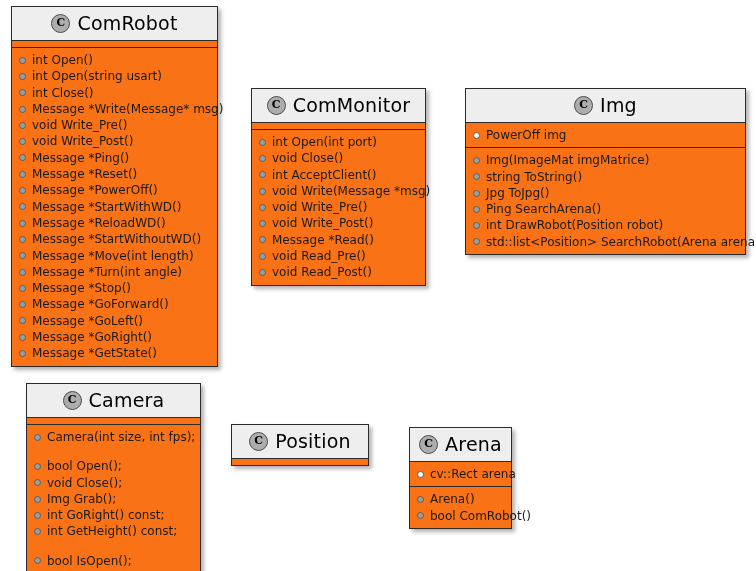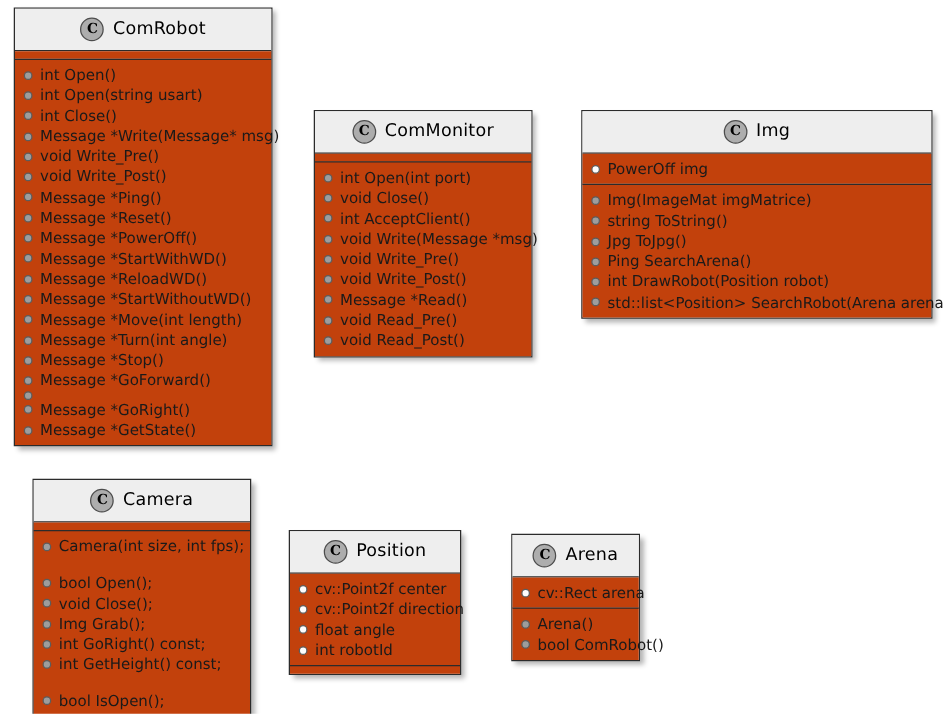--- a/index.html
+++ b/index.html
@@ -41,27 +41,27 @@
     border: 1.5px solid #4c4c4c;
     color: #000000;
     font-size: 11px;
     font-weight: bold;
     line-height: 16px;
     text-align: center;
     font-family: "DejaVu Serif", serif;
     flex: 0 0 auto;
   }
   .class-title {
-    font-size: 14px;
+    font-size: 19px;
     color: #000000;
     letter-spacing: 0.2px;
   }
   .compartment {
     padding: 4px 6px 4px 7px;
-    background: #c2410c;
+    background: #f97316;
   }
   .compartment + .compartment {
     border-top: 1px solid #2b2b2b;
   }
   .compartment.empty {
     padding: 0;
     height: 6px;
   }
   .member {
     display: flex;
@@ -174,20 +174,21 @@
     <div class="member">
         <span class="vis-dot vis-public-method"></span>
         <span class="member-text">Message *Stop()</span>
       </div>
     <div class="member">
         <span class="vis-dot vis-public-method"></span>
         <span class="member-text">Message *GoForward()</span>
       </div>
     <div class="member">
         <span class="vis-dot vis-public-method"></span>
+        <span class="member-text">Message *GoLeft()</span>
       </div>
     <div class="member">
         <span class="vis-dot vis-public-method"></span>
         <span class="member-text">Message *GoRight()</span>
       </div>
     <div class="member">
         <span class="vis-dot vis-public-method"></span>
         <span class="member-text">Message *GetState()</span>
       </div>
   </div>
@@ -319,38 +320,20 @@
         <span class="member-text">void SetSize(int size);</span>
       </div>
   </div>
 </div>
 
 <div class="uml-class" id="cls-position">
   <div class="uml-header">
     <span class="class-badge">C</span>
     <span class="class-title">Position</span>
   </div>
-  <div class="compartment">
-    <div class="member">
-        <span class="vis-dot vis-public-field"></span>
-        <span class="member-text">cv::Point2f center</span>
-      </div>
-    <div class="member">
-        <span class="vis-dot vis-public-field"></span>
-        <span class="member-text">cv::Point2f direction</span>
-      </div>
-    <div class="member">
-        <span class="vis-dot vis-public-field"></span>
-        <span class="member-text">float angle</span>
-      </div>
-    <div class="member">
-        <span class="vis-dot vis-public-field"></span>
-        <span class="member-text">int robotId</span>
-      </div>
-  </div>
   <div class="compartment empty"></div>
 </div>
 
 <div class="uml-class" id="cls-arena">
   <div class="uml-header">
     <span class="class-badge">C</span>
     <span class="class-title">Arena</span>
   </div>
   <div class="compartment">
     <div class="member">

